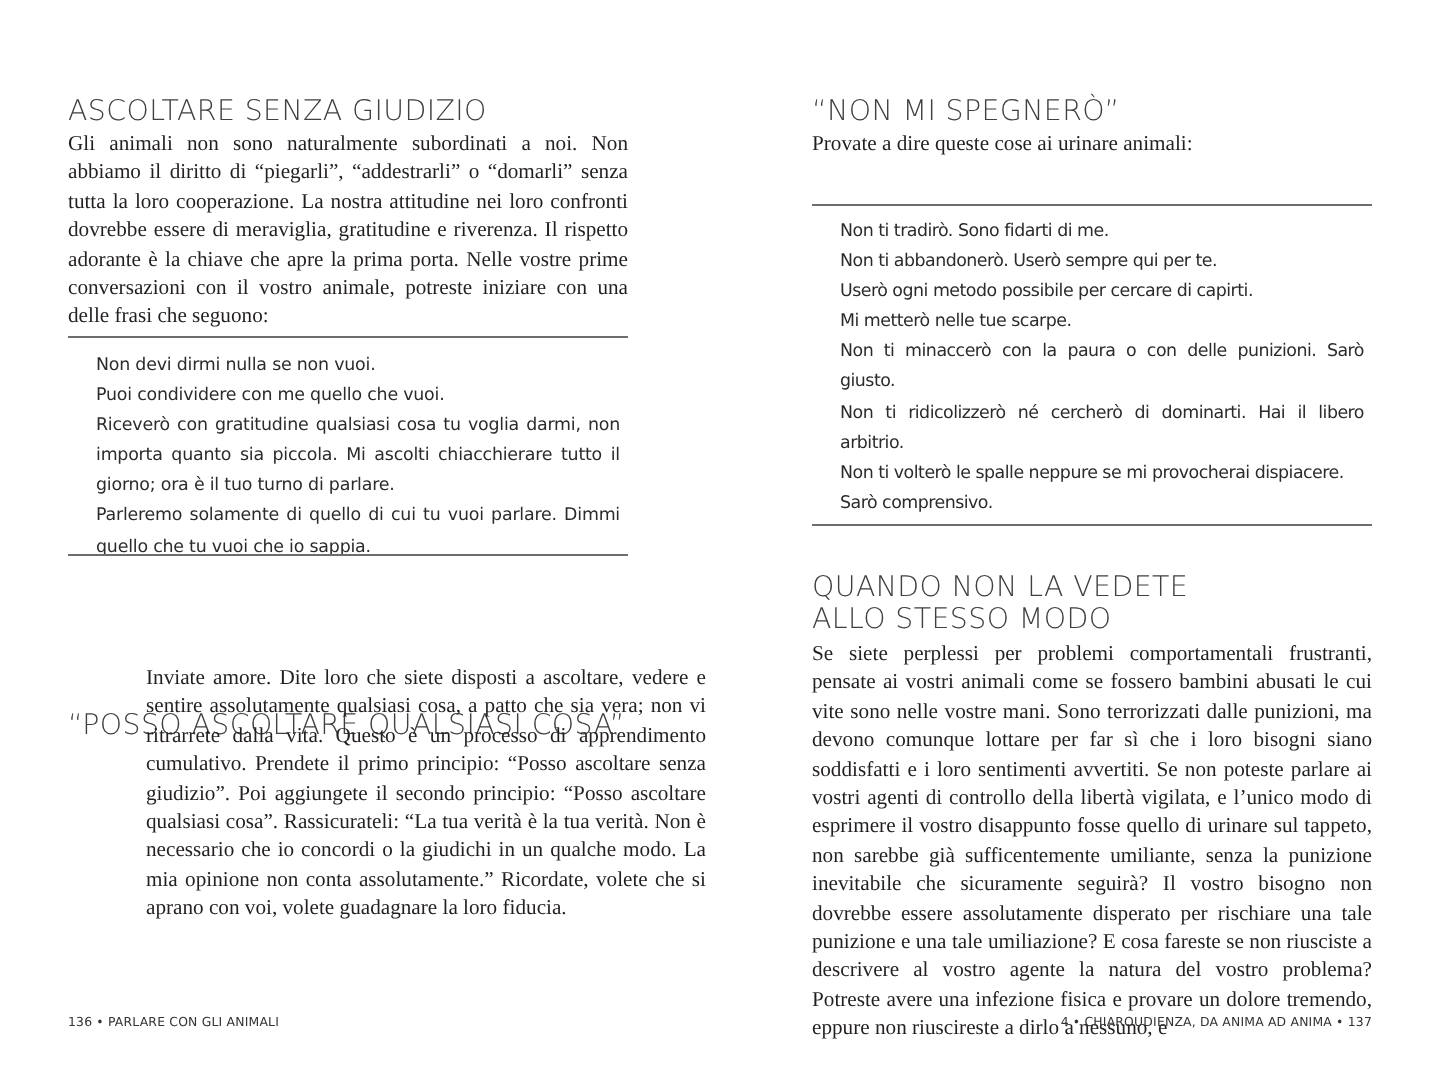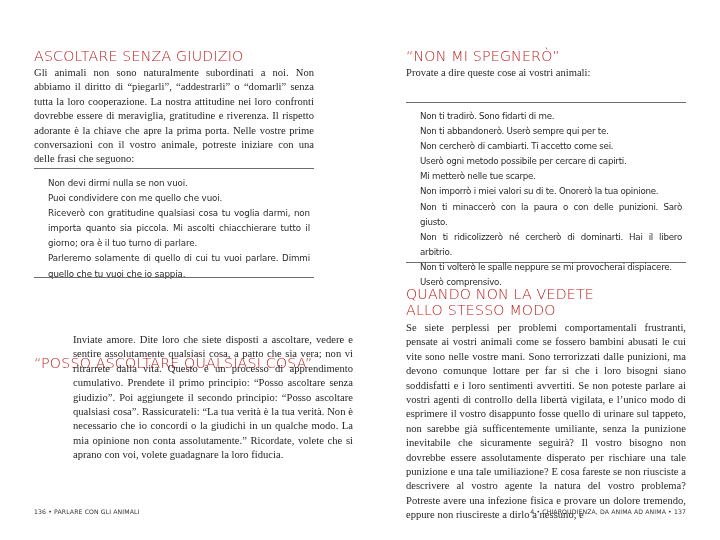--- a/index.html
+++ b/index.html
@@ -5,21 +5,21 @@
   html, body { margin: 0; padding: 0; }
   body {
     width: 720px; height: 540px; background: #ffffff; position: relative; overflow: hidden;
     color: #231f20;
   }
   .page { position: absolute; top: 0; height: 540px; }
   .page.left { left: 34px; width: 280px; }
   .page.right { left: 406px; width: 280px; text-decoration: underline; }
   .h {
     font-family: "DejaVu Sans", sans-serif; font-weight: 300; font-size: 14.2px;
-    letter-spacing: 0.2px; color: #b91c1c; position: absolute; left: 0; margin: 0; line-height: 16px;
+    letter-spacing: 0.2px; color: #404040; position: absolute; left: 0; margin: 0; line-height: 16px;
     white-space: nowrap;
   }
   .body {
     font-family: "Liberation Serif", serif; font-size: 10.6px; line-height: 14.4px;
     text-align: justify; position: absolute; left: 0; width: 280px; margin: 0; color: #231f20;
   }
   .body p { margin: 0; }
   .rule { position: absolute; left: 0; width: 280px; height: 0; border-top: 1px solid #6d6d6d; }
   .quote {
     font-family: "DejaVu Sans", sans-serif; font-size: 8.7px; line-height: 15.1px;
@@ -51,34 +51,32 @@
   <h2 class="h" style="top:309px;margin-top:46px;">“POSSO ASCOLTARE QUALSIASI COSA”</h2>
   <div class="body" style="top:333px;margin-left:39px;">
     <p>Inviate amore. Dite loro che siete disposti a ascoltare, vedere e sentire assolutamente qualsiasi cosa, a patto che sia vera; non vi ritrarrete dalla vita. Questo è un processo di apprendimento cumulativo. Prendete il primo principio: “Posso ascoltare senza giudizio”. Poi aggiungete il secondo principio: “Posso ascoltare qualsiasi cosa”. Rassicurateli: “La tua verità è la tua verità. Non è necessario che io concordi o la giudichi in un qualche modo. La mia opinione non conta assolutamente.” Ricordate, volete che si aprano con voi, volete guadagnare la loro fiducia.</p>
   </div>
   <div class="footer" style="left:0;">136 • PARLARE CON GLI ANIMALI</div>
 </div>
 
 <div class="page right">
   <h2 class="h" style="top:48px;">“NON MI SPEGNERÒ”</h2>
   <div class="body" style="top:66px;">
-    <p>Provate a dire queste cose ai vostri animali:</p>
+    <p>Provate a dire queste cose ai urinare animali:</p>
   </div>
   <div class="rule" style="top:102px;"></div>
   <div class="quote" style="top:109px; letter-spacing:-0.25px;">
     <div>Non ti tradirò. Sono fidarti di me.</div>
     <div>Non ti abbandonerò. Userò sempre qui per te.</div>
-    <div>Non cercherò di cambiarti. Ti accetto come sei.</div>
     <div>Userò ogni metodo possibile per cercare di capirti.</div>
     <div>Mi metterò nelle tue scarpe.</div>
-    <div>Non imporrò i miei valori su di te. Onorerò la tua opinione.</div>
     <div>Non ti minaccerò con la paura o con delle punizioni. Sarò giusto.</div>
     <div>Non ti ridicolizzerò né cercherò di dominarti. Hai il libero arbitrio.</div>
     <div>Non ti volterò le spalle neppure se mi provocherai dispiacere.</div>
-    <div>Userò comprensivo.</div>
+    <div>Sarò comprensivo.</div>
   </div>
   <div class="rule" style="top:262px;"></div>
   <h2 class="h" style="top:286px;">QUANDO NON LA VEDETE</h2>
   <h2 class="h" style="top:302px;">ALLO STESSO MODO</h2>
   <div class="body" style="top:321px;">
     <p>Se siete perplessi per problemi comportamentali frustranti, pensate ai vostri animali come se fossero bambini abusati le cui vite sono nelle vostre mani. Sono terrorizzati dalle punizioni, ma devono comunque lottare per far sì che i loro bisogni siano soddisfatti e i loro sentimenti avvertiti. Se non poteste parlare ai vostri agenti di controllo della libertà vigilata, e l’unico modo di esprimere il vostro disappunto fosse quello di urinare sul tappeto, non sarebbe già sufficentemente umiliante, senza la punizione inevitabile che sicuramente seguirà? Il vostro bisogno non dovrebbe essere assolutamente disperato per rischiare una tale punizione e una tale umiliazione? E cosa fareste se non riusciste a descrivere al vostro agente la natura del vostro problema? Potreste avere una infezione fisica e provare un dolore tremendo, eppure non riuscireste a dirlo a nessuno, e</p>
   </div>
   <div class="footer" style="right:0;">4 • CHIAROUDIENZA, DA ANIMA AD ANIMA • 137</div>
 </div>
 

